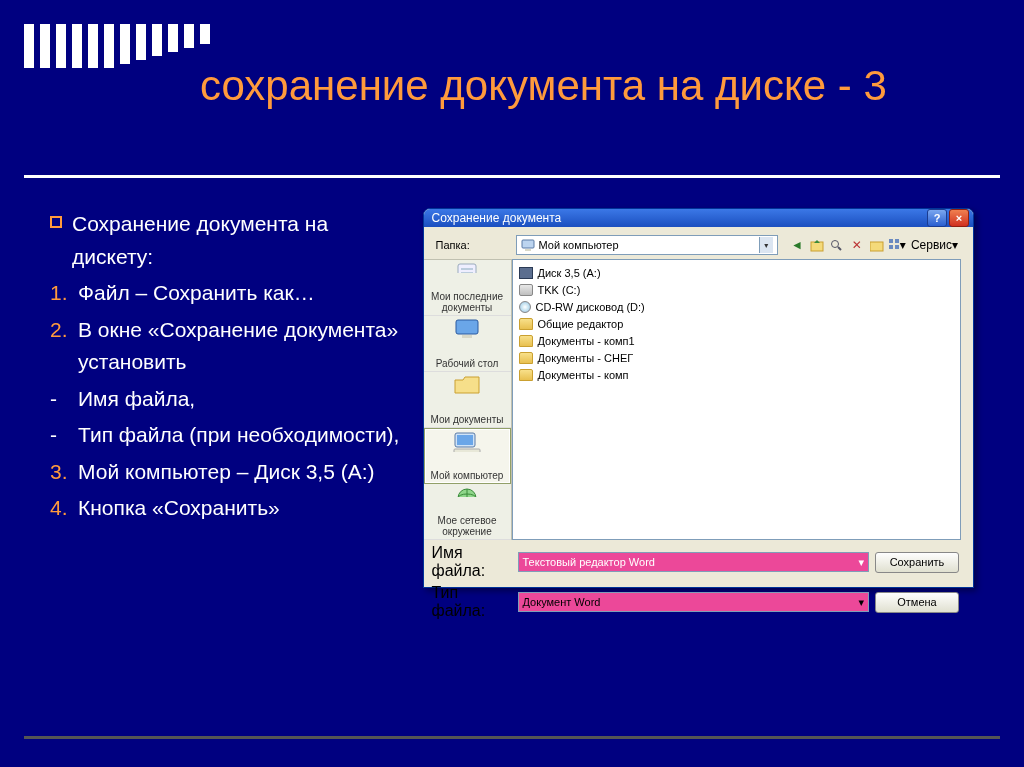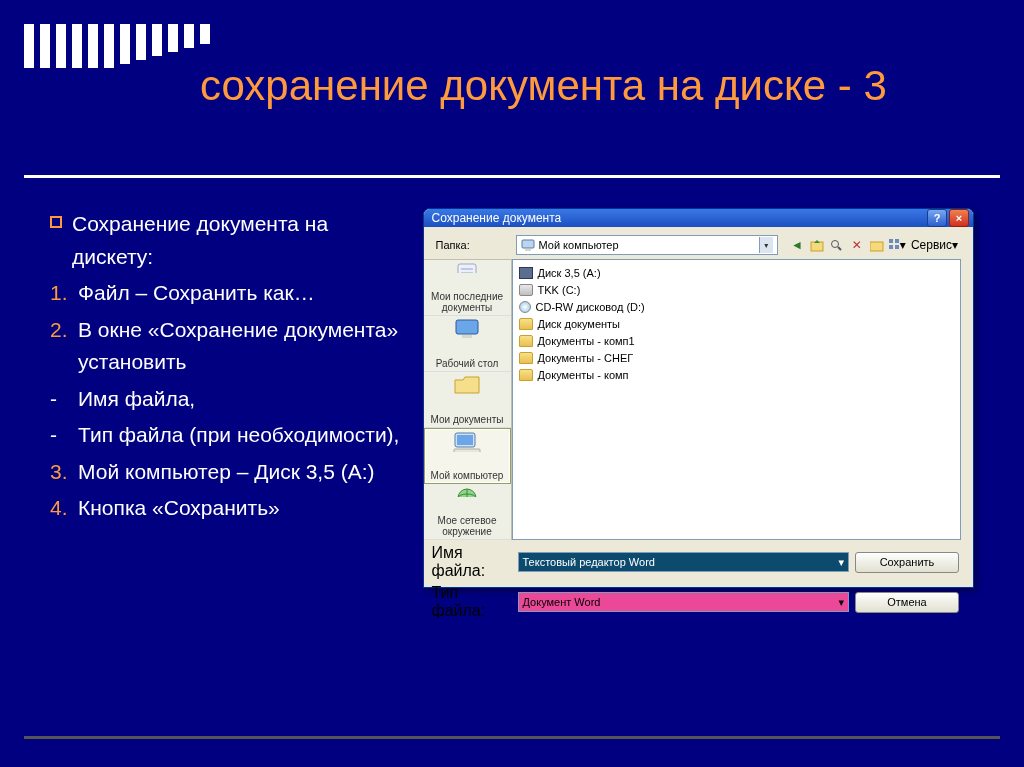--- a/index.html
+++ b/index.html
@@ -125,23 +125,23 @@
   .cd-ico { width:12px;height:12px;border-radius:50%;background:radial-gradient(#fff,#bde 60%,#89c);border:1px solid #888;}
   .floppy-ico { background:#5b6e8f; border:1px solid #2a3a55; }
 
   .bottom { padding: 4px 8px; }
   .brow { display:flex; align-items:center; gap:6px; margin-bottom:4px; }
   .brow .blabel { width:80px; font-size:16px; }
   .txtfield, .selfield {
     flex:1; height:20px; background:#ec4899; border:1px solid #7f9db9;
     display:flex; align-items:center; padding:0 4px; font-size:11px;
   }
-  .txtfield.sel { background:#0c4a6e; color:#fff; }
+  .txtfield.sel { background:#ec4899; color:#fff; }
   .winbtn {
-    width:104px; height:21px;
+    width:84px; height:21px;
     background:linear-gradient(#fefefe,#e0e0d0);
     border:1px solid #888; border-radius:3px;
     font-size:11px; color:#000;
     display:flex;align-items:center;justify-content:center;
   }
 
   
   .ic-doc { width:26px;height:24px; }
   .ic-desk{ width:26px;height:22px; }
   .ic-fold{ width:28px;height:22px; }
@@ -307,21 +307,21 @@
               <div class="item">
                 <span class="drive-ico"></span>
                 <span>TKK (C:)</span>
               </div>
               <div class="item">
                 <span class="cd-ico"></span>
                 <span>CD-RW дисковод (D:)</span>
               </div>
               <div class="item">
                 <span class="folder-ico"></span>
-                <span>Диск документы</span>
+                <span>Общие редактор</span>
               </div>
               <div class="item">
                 <span class="folder-ico"></span>
                 <span>Документы - комп1</span>
               </div>
               <div class="item">
                 <span class="folder-ico"></span>
                 <span>Документы - СНЕГ</span>
               </div>
               <div class="item">

